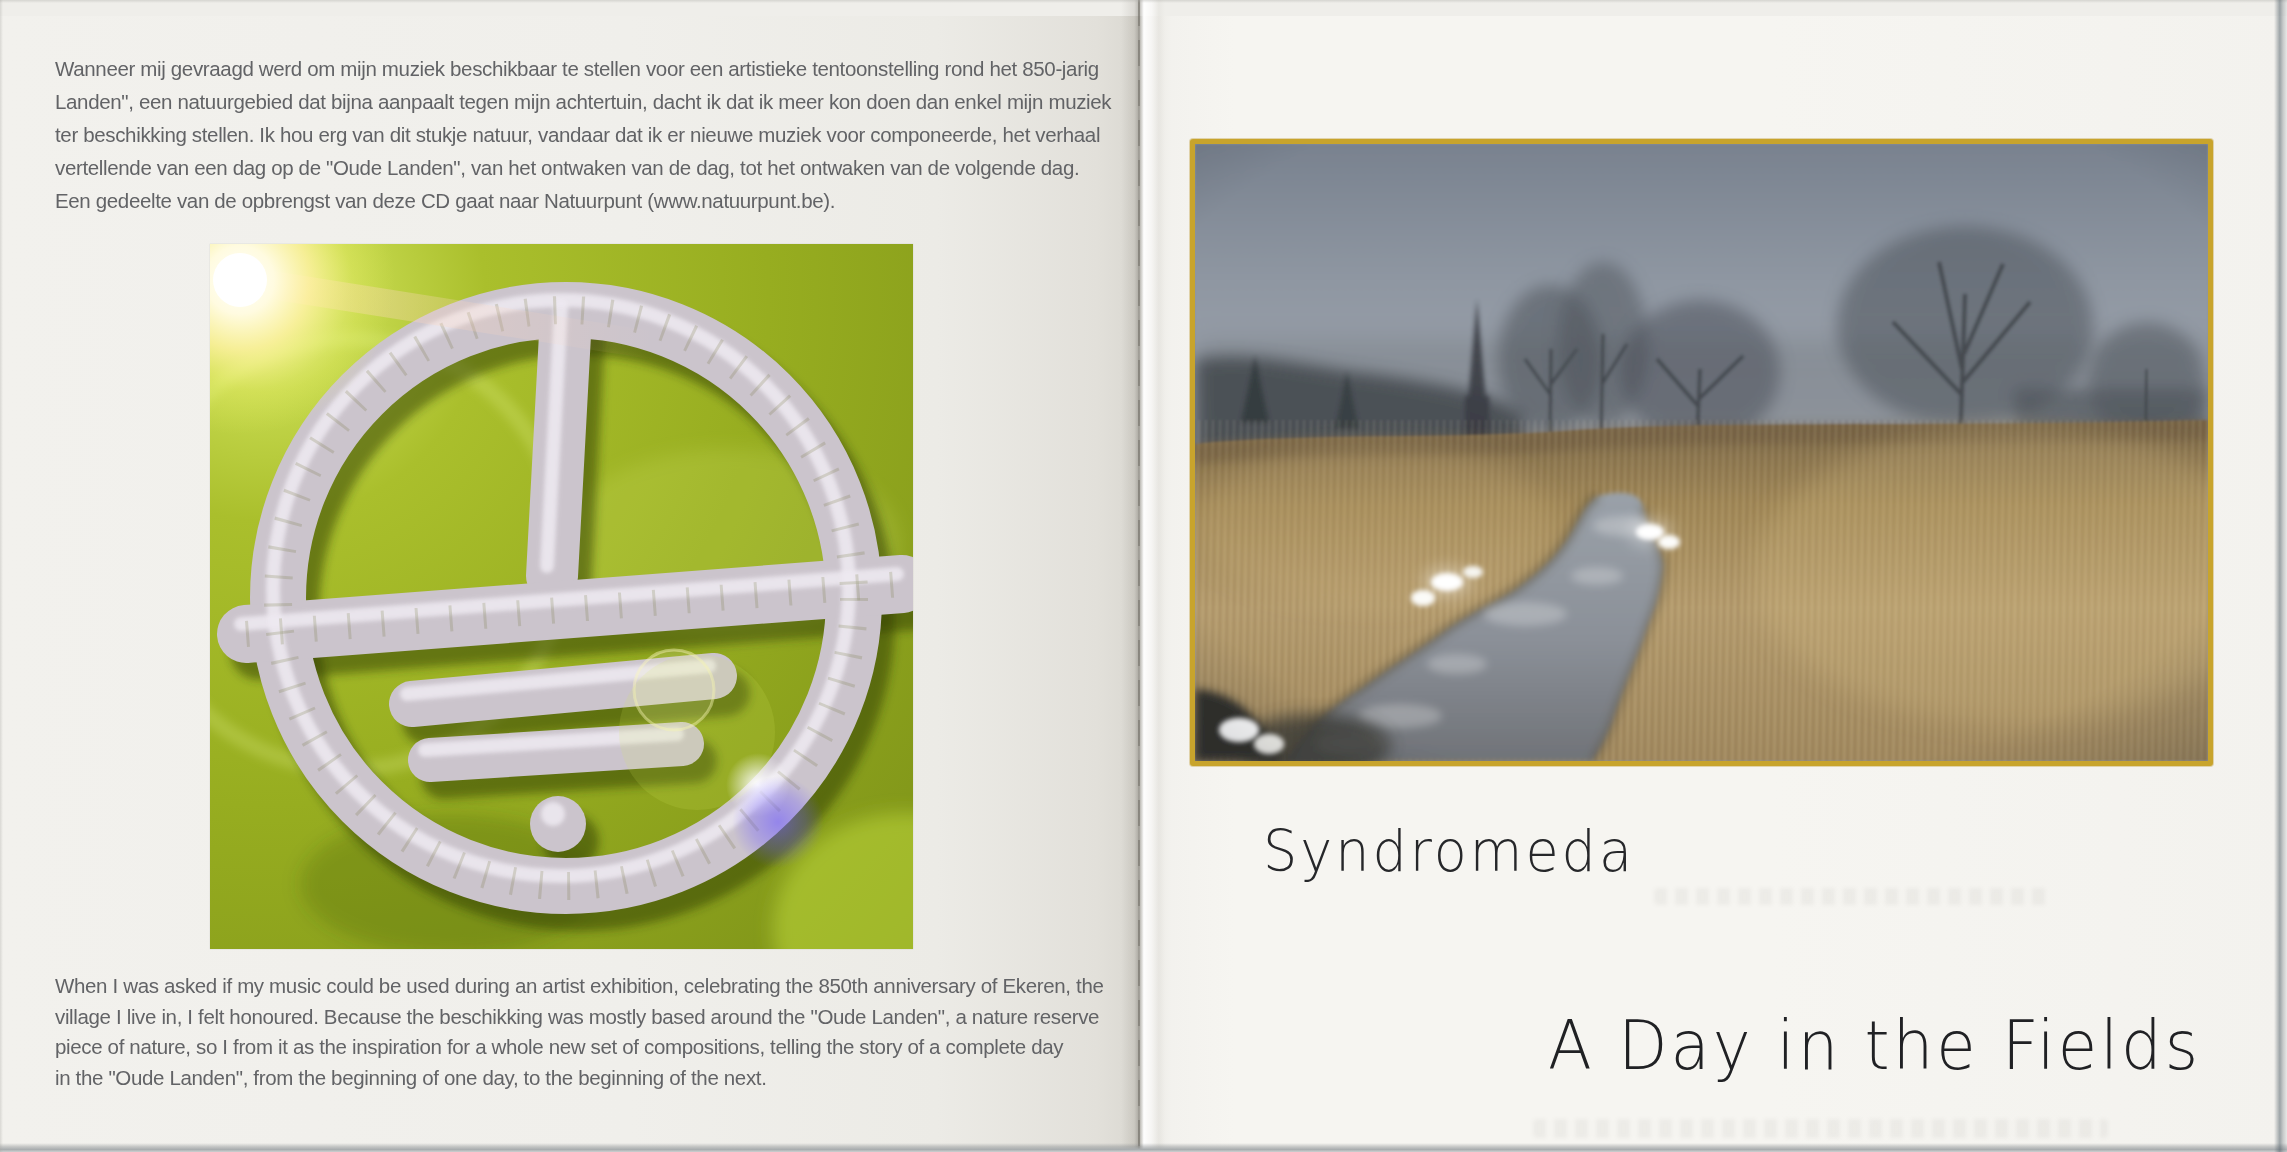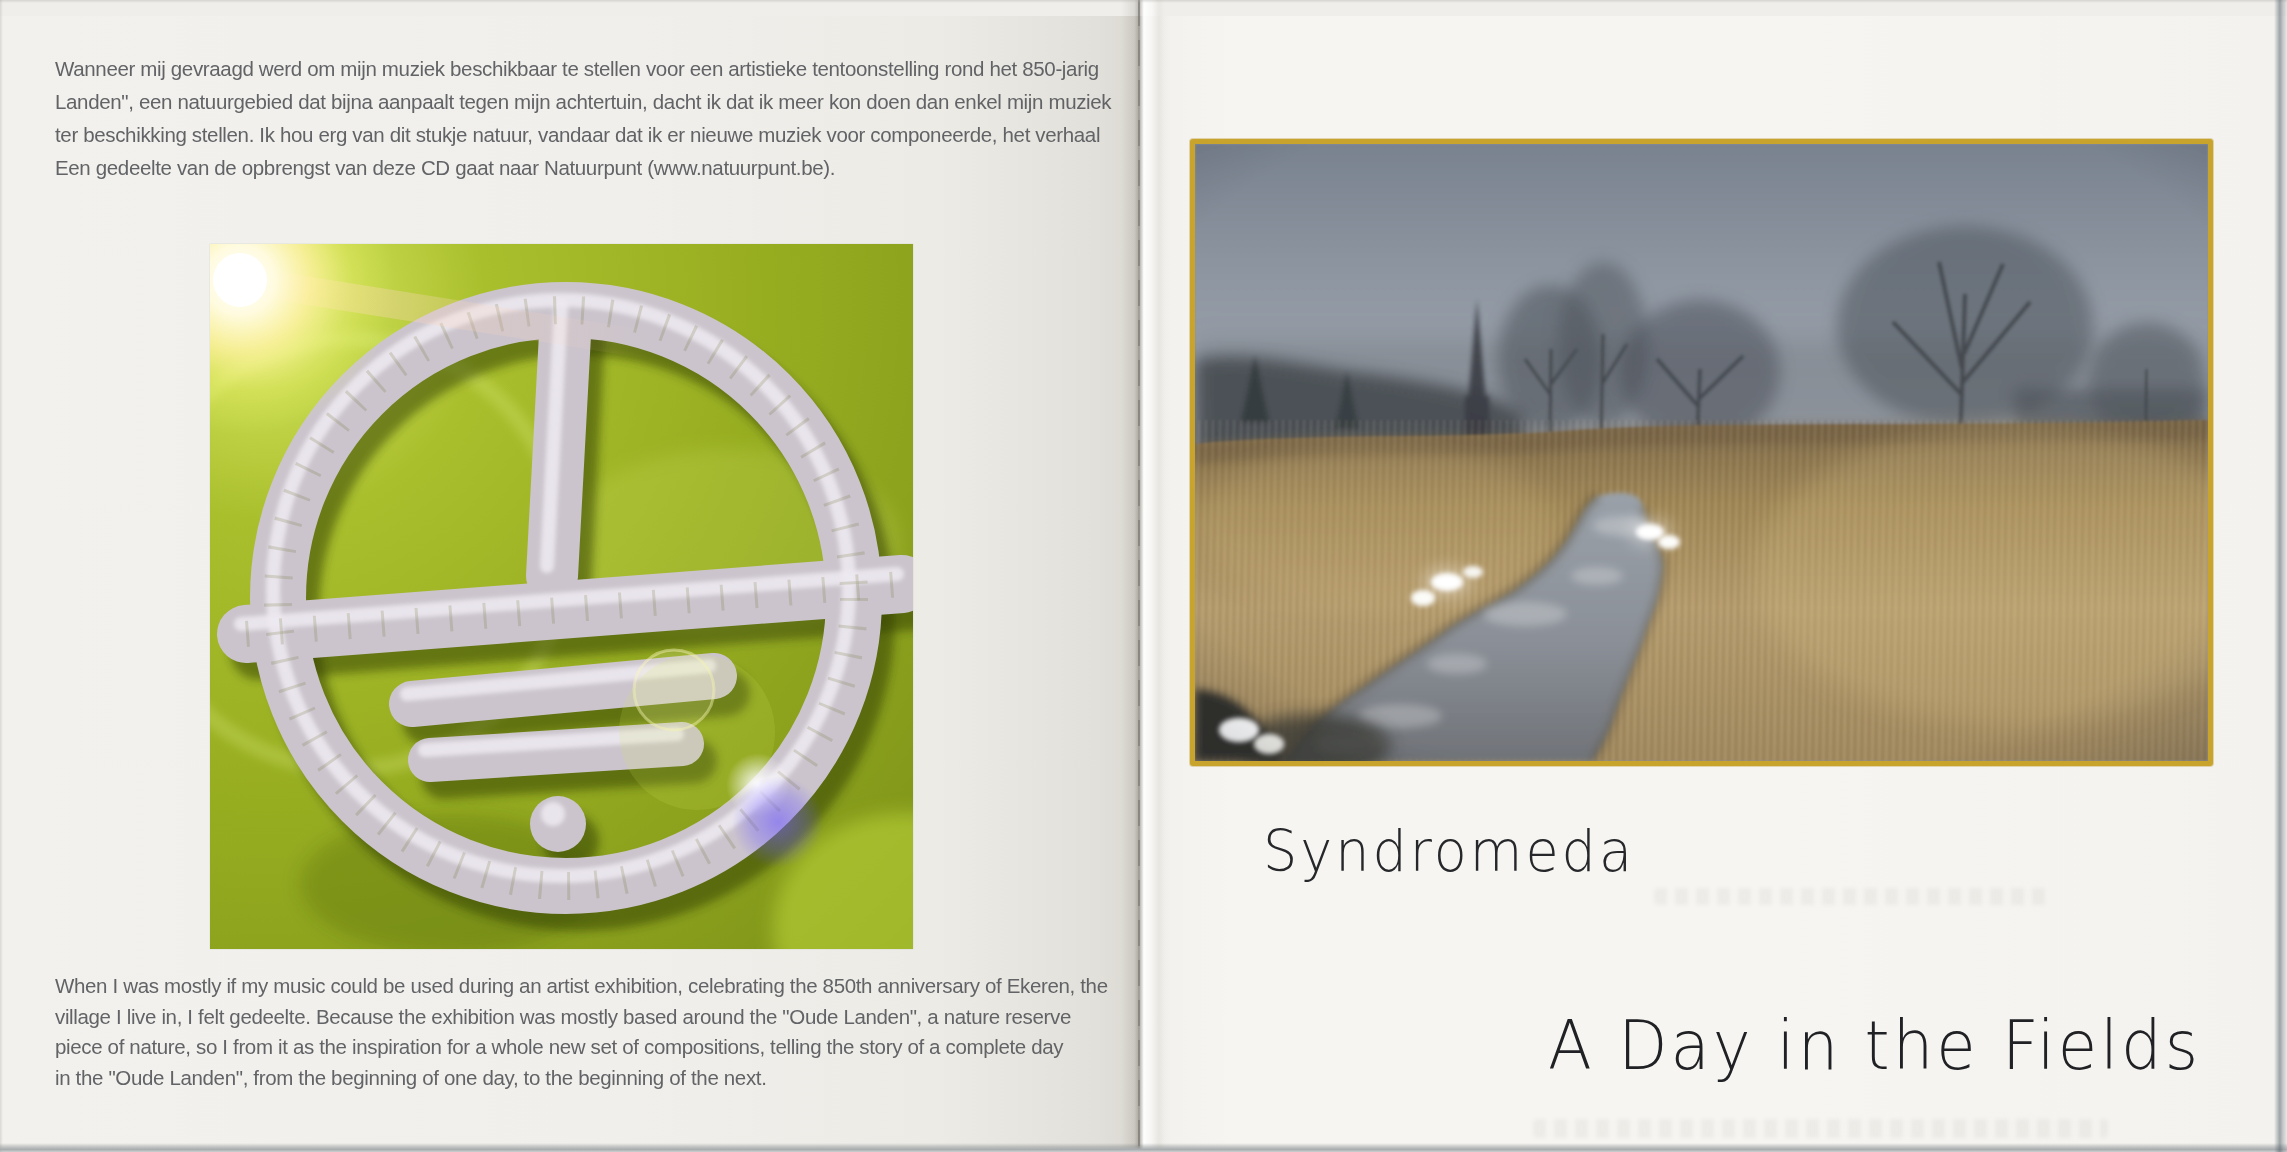--- a/index.html
+++ b/index.html
@@ -71,20 +71,21 @@
 <body>
 
 <div class="scan">
 
   <div class="page page-left">
 
     <div class="para para-dutch">
       <div class="ln">Wanneer mij gevraagd werd om mijn muziek beschikbaar te stellen voor een artistieke tentoonstelling rond het 850-jarig</div>
       <div class="ln">Landen", een natuurgebied dat bijna aanpaalt tegen mijn achtertuin, dacht ik dat ik meer kon doen dan enkel mijn muziek</div>
       <div class="ln">ter beschikking stellen. Ik hou erg van dit stukje natuur, vandaar dat ik er nieuwe muziek voor componeerde, het verhaal</div>
+      <div class="ln">vertellende van een dag op de "Oude Landen", van het ontwaken van de dag, tot het ontwaken van de volgende dag.</div>
       <div class="ln">Een gedeelte van de opbrengst van deze CD gaat naar Natuurpunt (www.natuurpunt.be).</div>
     </div>
 
     <div class="logo-art">
       <svg viewBox="0 0 703 705" preserveAspectRatio="none">
         <defs>
           <radialGradient id="gbg" cx="8%" cy="8%" r="130%">
             <stop offset="0%" stop-color="#e4efa0"></stop>
             <stop offset="10%" stop-color="#c6d94e"></stop>
             <stop offset="24%" stop-color="#aabf2c"></stop>
@@ -165,22 +166,22 @@
 
         <circle cx="464" cy="446" r="40" fill="rgba(250,246,190,.16)" stroke="rgba(250,246,190,.45)" stroke-width="3"></circle>
         <circle cx="487" cy="488" r="78" fill="rgba(215,232,95,.15)"></circle>
         <circle cx="548" cy="541" r="32" fill="url(#gwhite)"></circle>
         <circle cx="568" cy="578" r="46" fill="url(#gblue)"></circle>
         <ellipse cx="695" cy="685" rx="132" ry="116" fill="rgba(196,222,62,.5)" filter="url(#lfb9)"></ellipse>
       </svg>
     </div>
 
     <div class="para para-english">
-      <div class="ln">When I was mostly if my music could be used during an artist exhibition, celebrating the 850th anniversary of Ekeren, the</div>
-      <div class="ln">village I live in, I felt gedeelte. Because the exhibition was mostly based around the "Oude Landen", a nature reserve</div>
+      <div class="ln">When I was asked if my music could be used during an artist exhibition, celebrating the 850th anniversary of Ekeren, the</div>
+      <div class="ln">village I live in, I felt honoured. Because the beschikking was mostly based around the "Oude Landen", a nature reserve</div>
       <div class="ln">piece of nature, so I from it as the inspiration for a whole new set of compositions, telling the story of a complete day</div>
       <div class="ln">in the "Oude Landen", from the beginning of one day, to the beginning of the next.</div>
     </div>
   </div>
 
   <div class="page page-right">
 
     <div class="photo-frame">
       <svg viewBox="0 0 1013 617">
         <defs>

